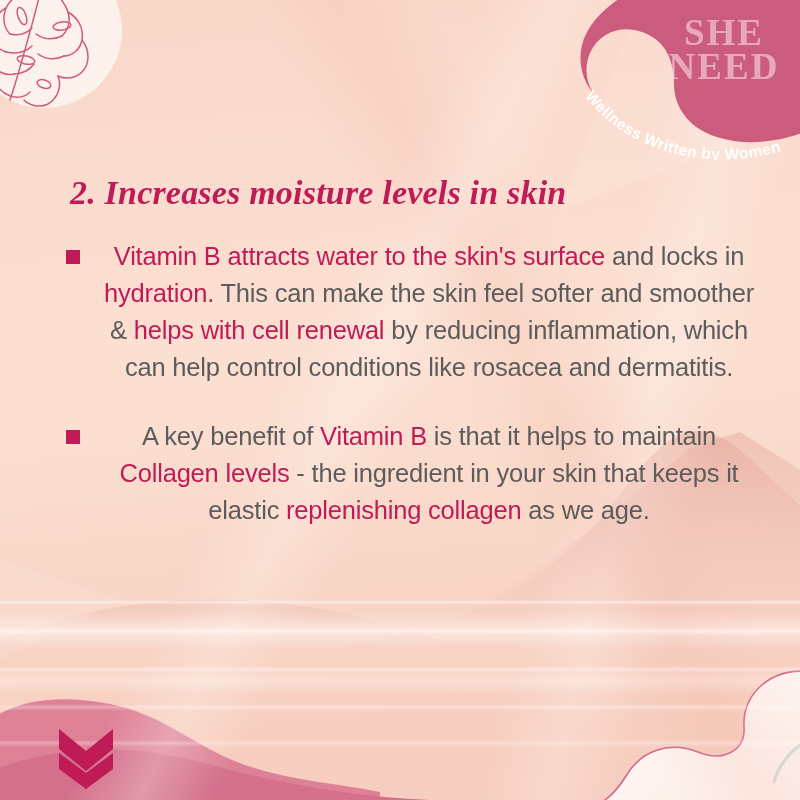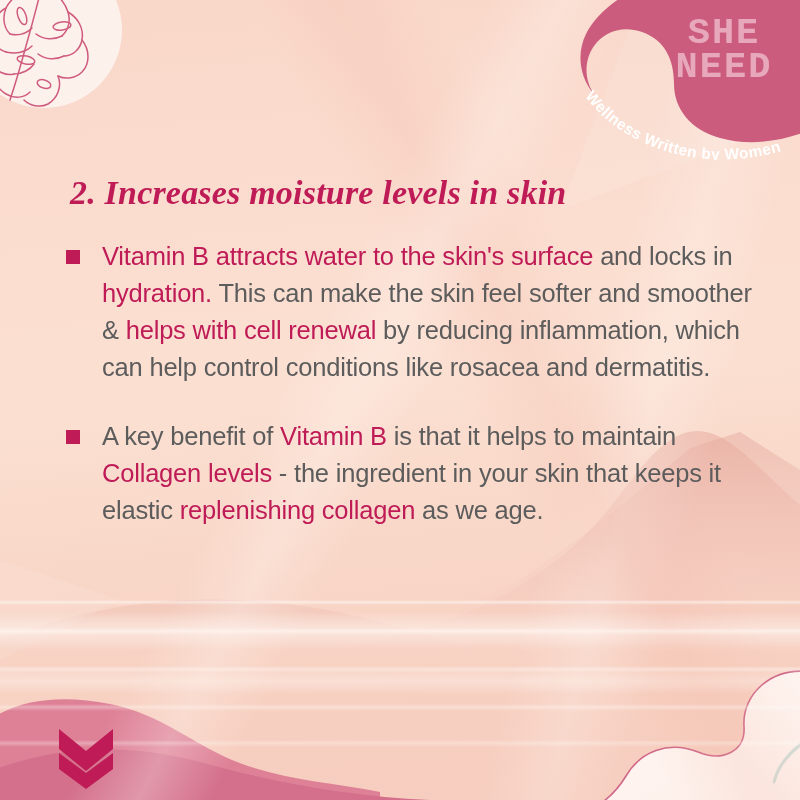--- a/index.html
+++ b/index.html
@@ -73,21 +73,21 @@
     top: 0;
     width: 230px;
     height: 160px;
   }
   .brand-wordmark {
     position: absolute;
     right: 6px;
     top: 16px;
     width: 140px;
     text-align: center;
-    font-family: Liberation Mono, monospace;
+    font-family: Liberation Serif, serif;
     font-weight: 700;
     font-size: 37px;
     line-height: 0.92;
     letter-spacing: 2px;
     color: rgba(255,232,238,0.55);
     user-select: none;
   }
 
   
   .chevron-logo {
@@ -119,20 +119,21 @@
     letter-spacing: 0.2px;
     white-space: nowrap;
     margin-top: 22px;
   }
 
   .bullets {
     position: absolute;
     left: 66px;
     top: 238px;
     width: 690px;
+    text-align: center;
   }
 
   .bullet-item {
     position: relative;
     padding-left: 36px;
     margin-bottom: 32px;
   }
   .bullet-item:last-child { margin-bottom: 8px; }
 
   .bullet-marker {

